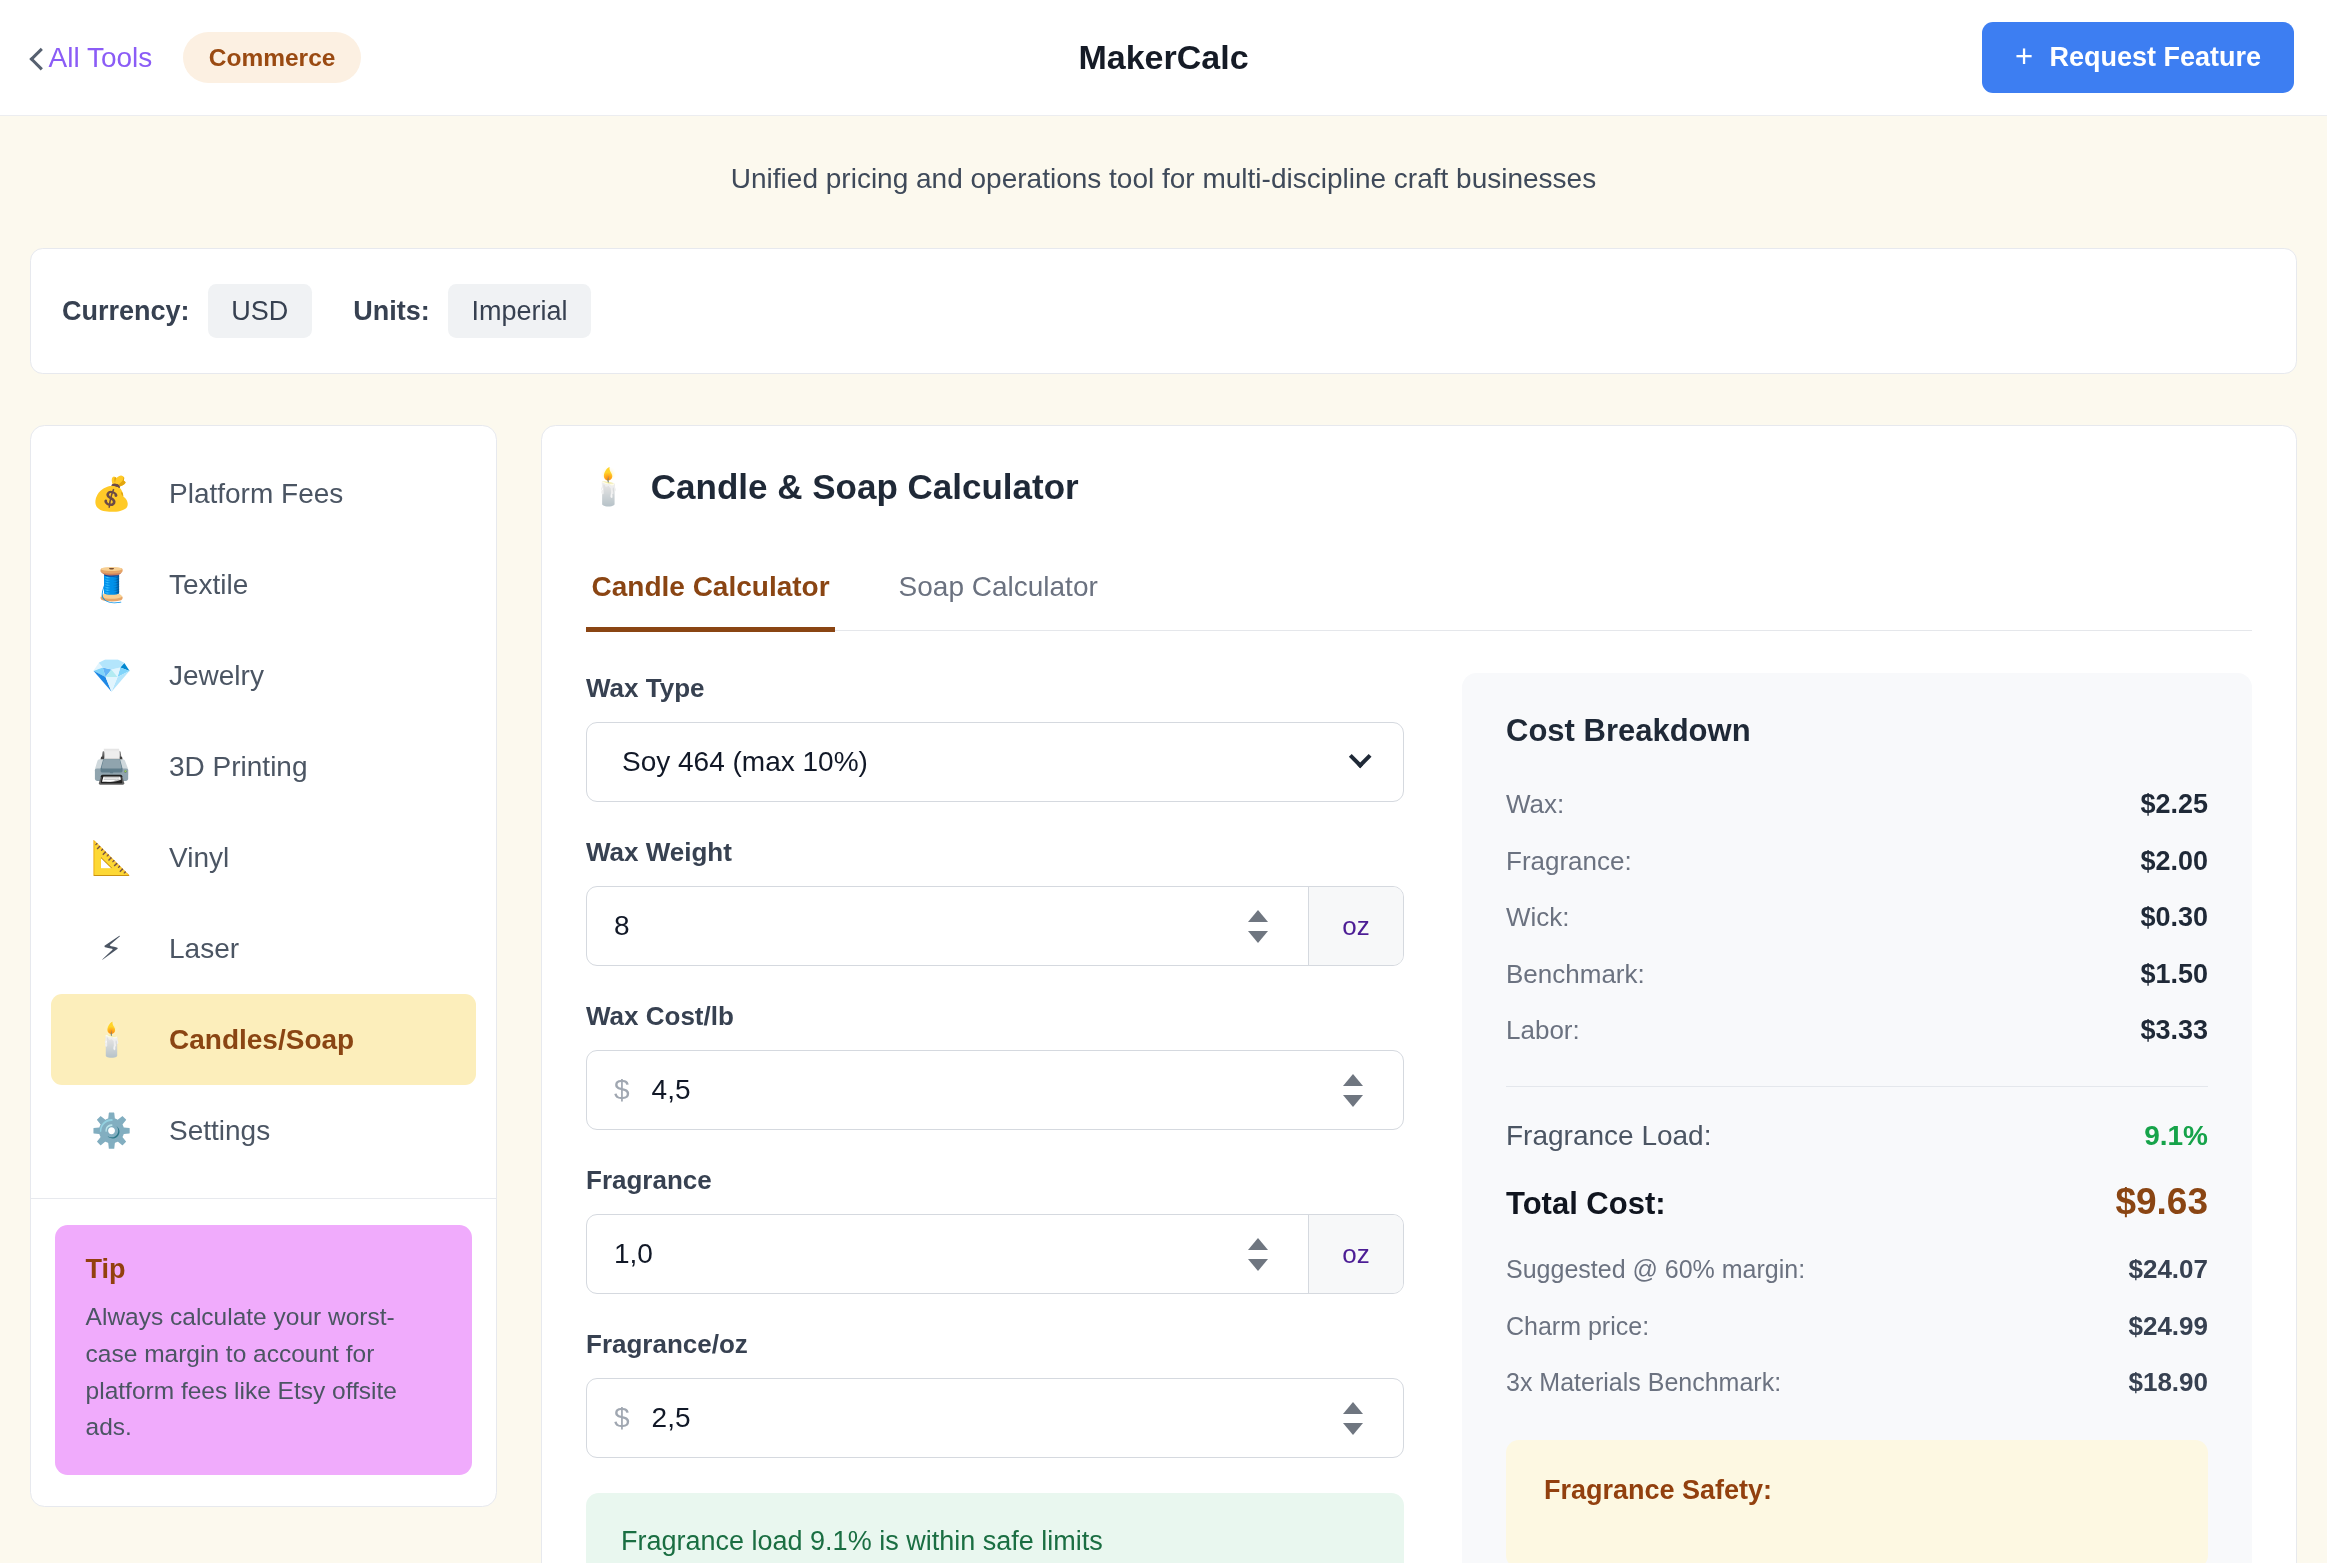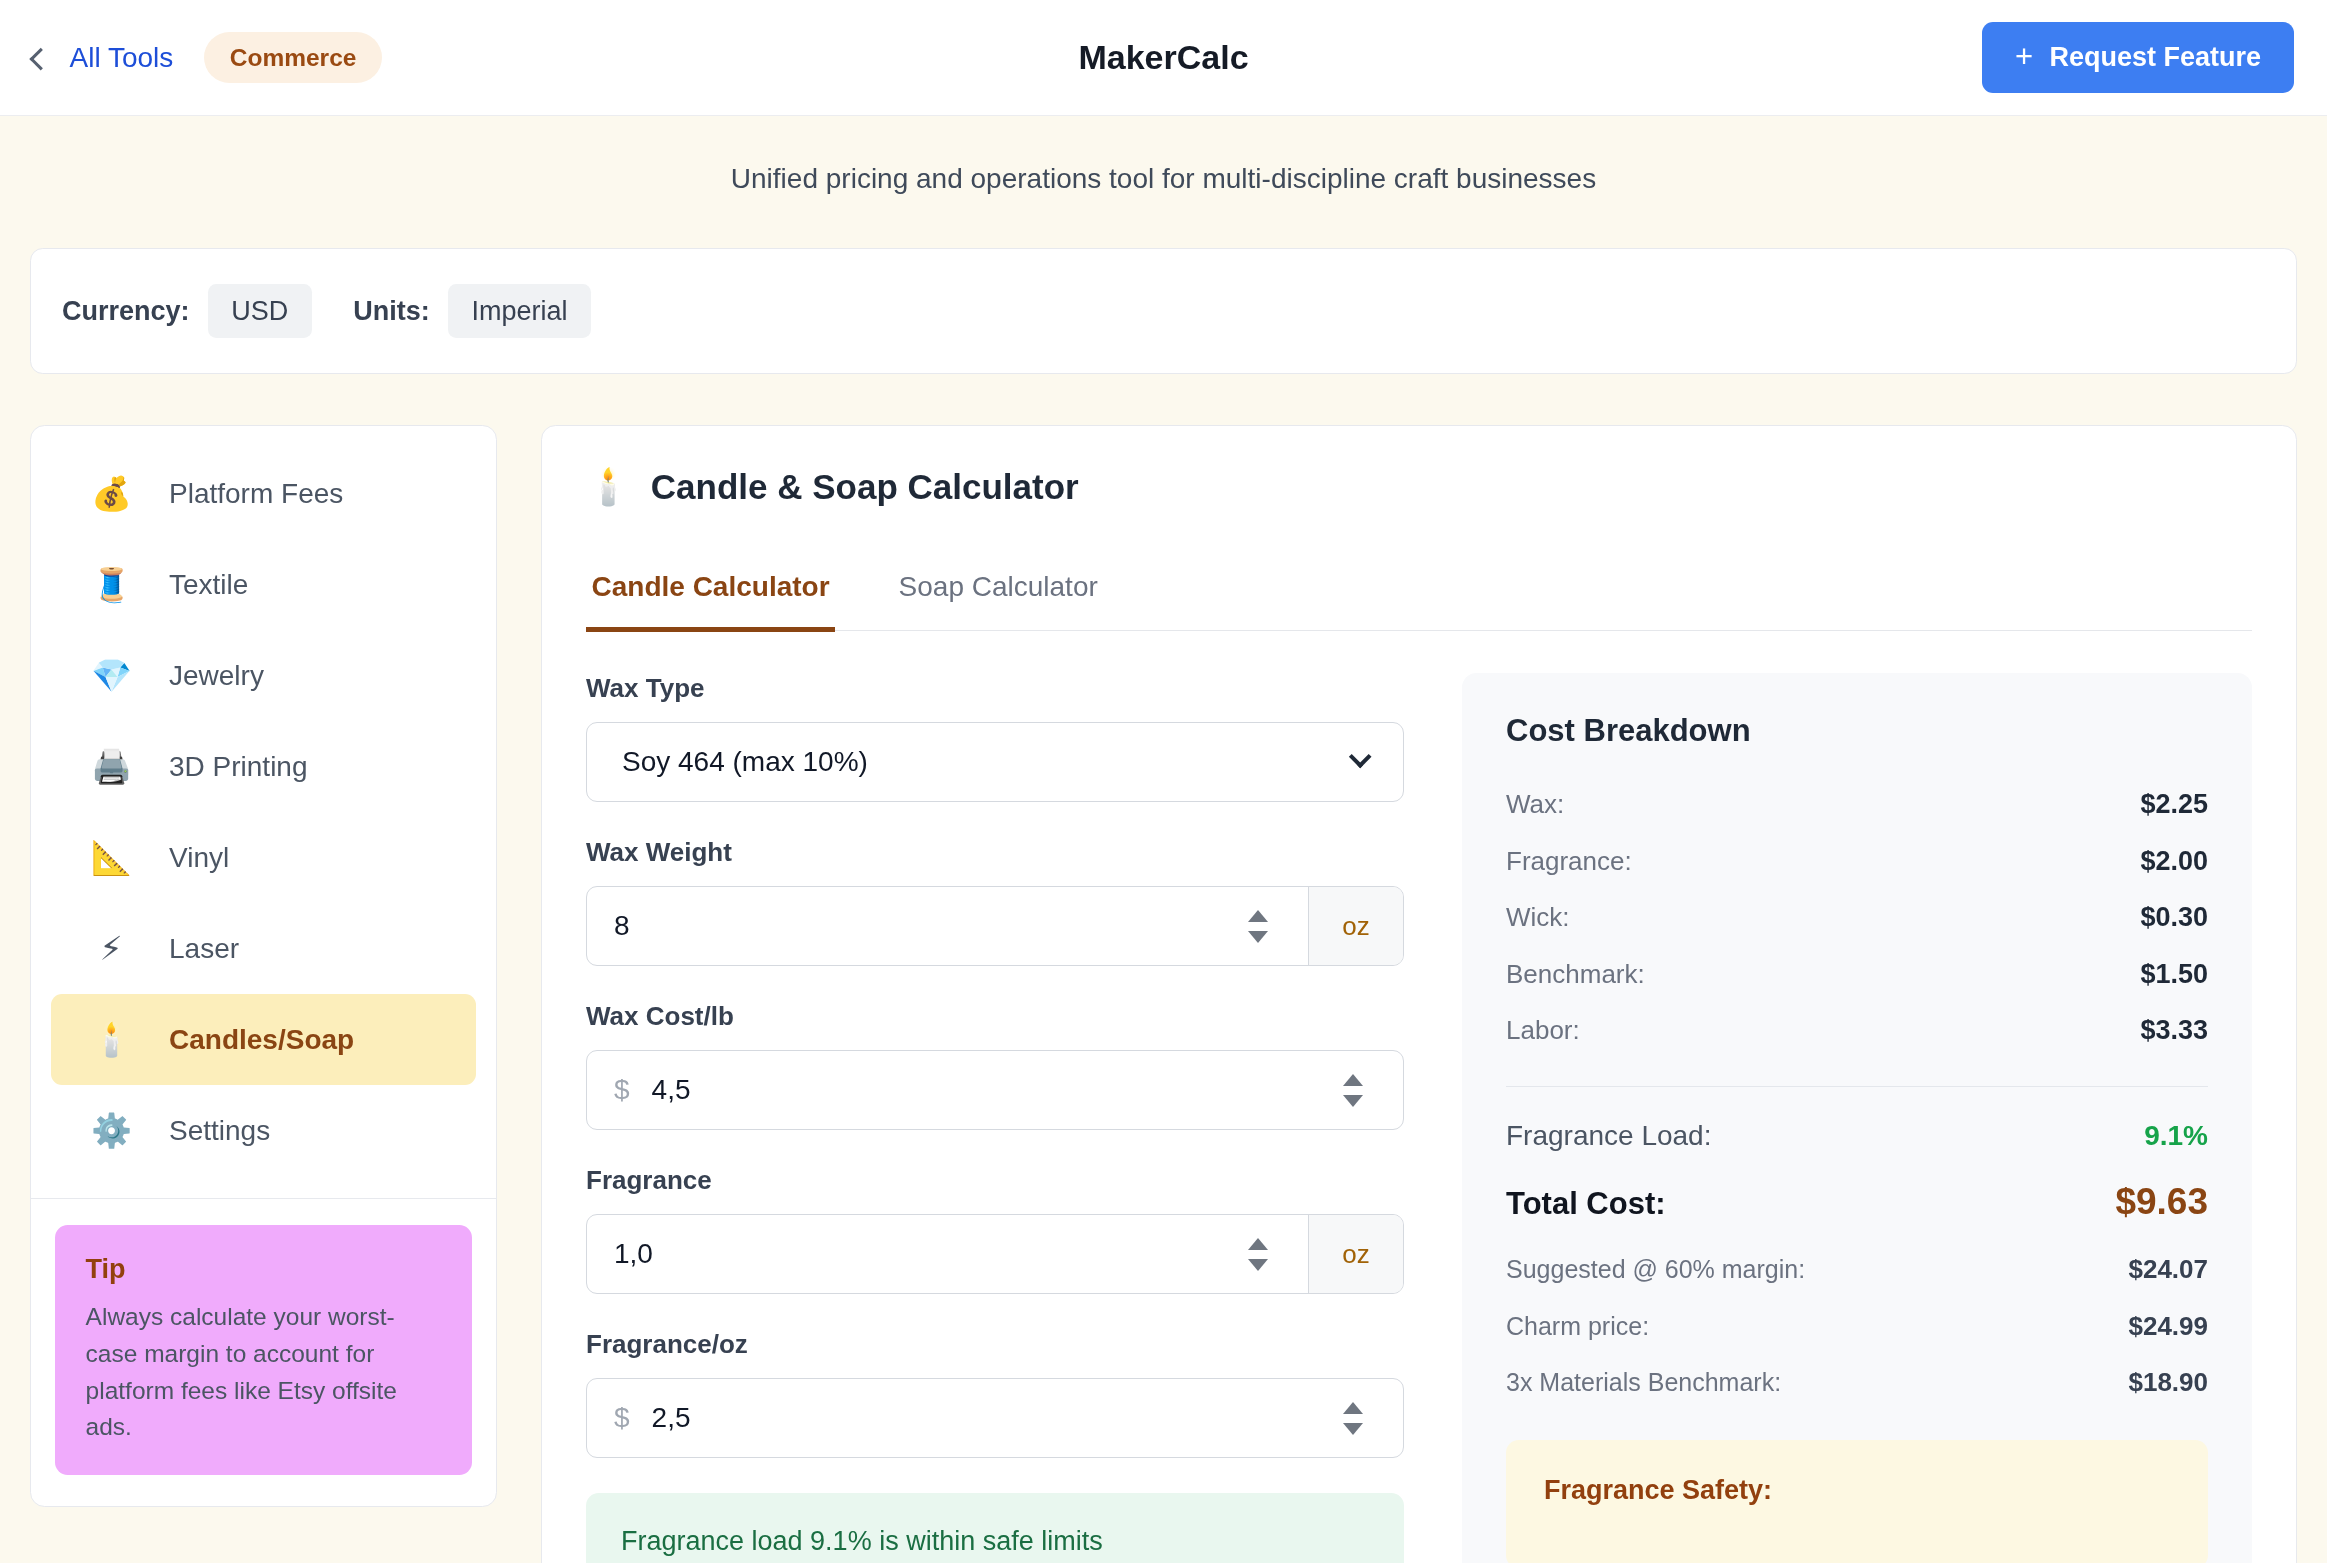--- a/index.html
+++ b/index.html
@@ -6,21 +6,21 @@
   html,body { width:2327px; height:1564px; overflow:hidden; }
   body {
     font-family:"Liberation Sans","DejaVu Sans",sans-serif;
     background:#fcf9ee; color:#1f2937;
   }
   
   .topbar {
     height:116px; background:#ffffff; border-bottom:1.8px solid #ecedf0;
     display:flex; align-items:center; padding:0 33px; position:relative;
   }
-  .back-link { display:flex; align-items:center; gap:21px; color:#1d4ed8; font-size:28px; cursor:pointer; }
+  .back-link { display:flex; align-items:center; gap:0; color:#8b5cf6; font-size:28px; cursor:pointer; }
   .chev-left {
     width:15.5px; height:15.5px; border-left:3.6px solid #566070; border-bottom:3.6px solid #566070;
     transform:rotate(45deg); margin-top:1.8px;
   }
   .badge {
     margin-left:31px; background:#fcf0e2; color:#9a4a12; font-size:24.5px; font-weight:700;
     padding:11.8px 25.5px; border-radius:908px;
   }
   .app-title {
     position:absolute; left:50%; transform:translateX(-50%);
@@ -80,21 +80,21 @@
     border-right:4.5px solid #1f2937; border-bottom:4.5px solid #1f2937;
     transform:rotate(45deg) translate(-3.6px,-3.6px);
   }
   .numrow { display:flex; height:80px; border:1.8px solid #d5d9df; border-radius:11px; background:#ffffff; overflow:hidden; }
   .numfield { flex:1; display:flex; align-items:center; padding:0 27px; font-size:28px; color:#111827; }
   .prefix { color:#a0a7b1; margin-right:22px; }
   .spin { margin-left:auto; display:flex; flex-direction:column; gap:9px; padding-right:12.7px; cursor:pointer; }
   .tri-up { width:0; height:0; border-left:10px solid transparent; border-right:10px solid transparent; border-bottom:12.7px solid #6f7680; }
   .tri-down { width:0; height:0; border-left:10px solid transparent; border-right:10px solid transparent; border-top:12.7px solid #6f7680; }
   .unit { flex:none; width:95px; background:#f7f8f9; border-left:1.8px solid #d5d9df;
-          display:flex; align-items:center; justify-content:center; font-size:26px; color:#a16207; }
+          display:flex; align-items:center; justify-content:center; font-size:26px; color:#4c1d95; }
   .alert-ok { margin-top:18px; background:#e9f7ef; border-radius:12.7px; padding:33px 35px; }
   .alert-ok .l1 { font-size:27px; font-weight:500; color:#1a6e42; }
   .alert-ok .l2 { font-size:24.5px; color:#1a6e42; margin-top:20px; }
   
   .summary { flex:1; background:#f8f9fb; border-radius:14.5px; padding:40px 44px 55px; }
   .sum-title { font-size:31px; font-weight:700; color:#1f2937; margin-bottom:40px; }
   .srow { display:flex; justify-content:space-between; align-items:baseline; margin-bottom:25.5px; }
   .srow .sl { font-size:26px; color:#6b7280; }
   .srow .sv { font-size:27px; font-weight:600; color:#1f2937; }
   .sum-div { border:none; border-top:1.8px solid #e4e7ec; margin:40px 0 33px; }

